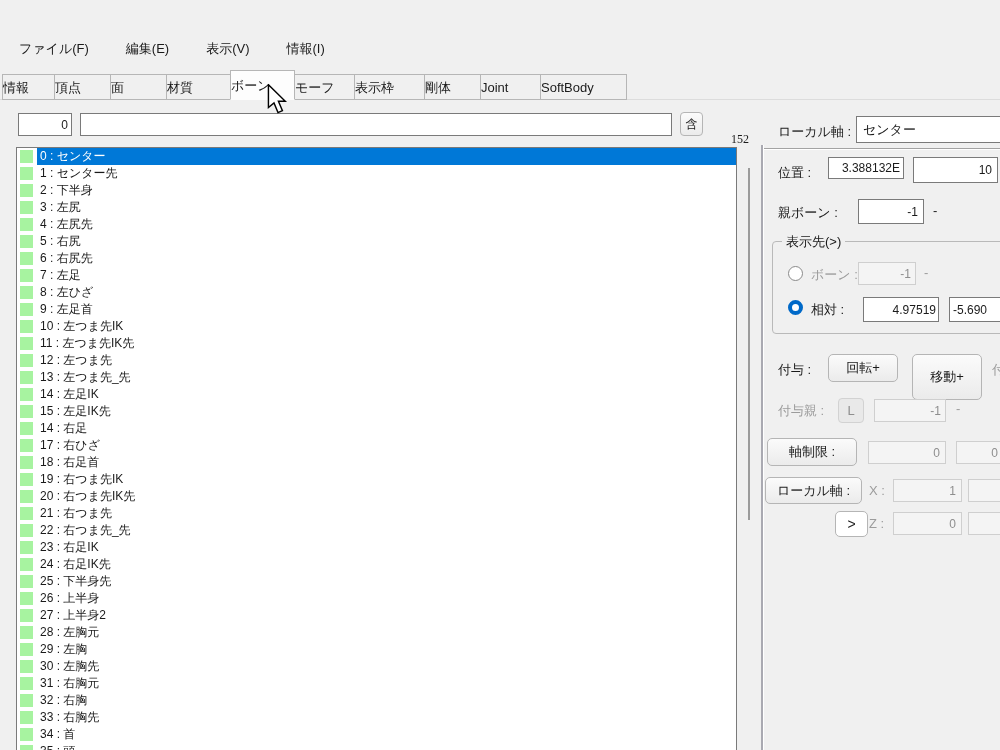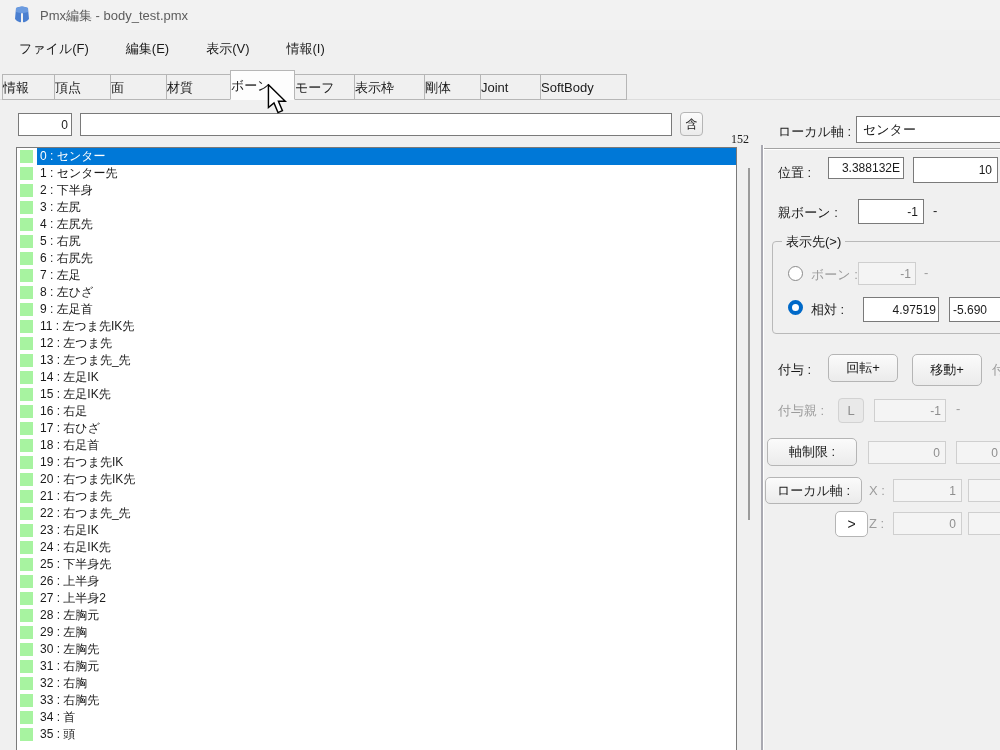--- a/index.html
+++ b/index.html
@@ -84,21 +84,21 @@
   #radio-relative{left:788px;top:300px;border:4.5px solid #0069c8;}
   #radio-bone-label{left:811px;top:266px;}
   #disp-bone-field{left:858px;top:262px;width:58px;height:23px;padding-right:4px;}
   #disp-bone-dash{left:924px;top:265px;color:#9c9c9c;}
   #radio-relative-label{left:811px;top:301px;}
   #rel-x{left:863px;top:297px;width:76px;height:25px;padding-right:2px;}
   #rel-y{left:949px;top:297px;width:70px;height:25px;padding-left:3px;justify-content:flex-start;}
 
   #grant-label{left:778px;top:361px;}
   #rotate-btn{left:828px;top:354px;width:70px;height:28px;}
-  #move-btn{left:912px;top:354px;width:70px;height:32px;}
+  #move-btn{left:912px;top:354px;width:70px;height:46px;}
   #grant-clip{left:992px;top:361px;}
   #grant-parent-label{left:778px;top:402px;}
   #local-toggle-btn{left:838px;top:398px;width:26px;height:25px;border-radius:4px;}
   #grant-parent-field{left:874px;top:399px;width:72px;height:23px;padding-right:4px;}
   #grant-parent-dash{left:956px;top:401px;color:#9c9c9c;}
 
   #axis-limit-btn{left:767px;top:438px;width:90px;height:28px;}
   #axis-f1{left:868px;top:441px;width:78px;height:23px;padding-right:5px;}
   #axis-f2{left:956px;top:441px;width:48px;height:23px;padding-right:5px;}
 
@@ -111,27 +111,20 @@
   #z-field{left:893px;top:512px;width:69px;height:23px;padding-right:5px;}
   #z-field2{left:968px;top:512px;width:40px;height:23px;}
 
   #mouse-cursor{position:absolute;left:266px;top:84px;z-index:9;}
 </style>
 </head>
 <body>
 
 <div id="app">
 
-  <div class="titlebar">
-    <svg class="app-icon" viewBox="0 0 18 18">
-      <path d="M3 2 Q9 -1 15 2 L16 13 Q13 17 10 16 L10 8 Q9 5 8 8 L8 16 Q5 17 2 13 Z" fill="#4a7fd0"></path>
-      <path d="M3 2 Q9 -1 15 2 L15 6 Q9 8 3 6 Z" fill="#6b9be0"></path>
-    </svg>
-    <span class="title-text">Pmx編集 - body_test.pmx</span>
-  </div>
 
   <div class="menubar" id="menubar">
       <div class="menu-item">ファイル(F)</div>
       <div class="menu-item">編集(E)</div>
       <div class="menu-item">表示(V)</div>
       <div class="menu-item">情報(I)</div>
     </div>
 
   <div class="tabline"></div>
   <div class="tabbar" id="tabbar"><div class="tab">情報</div><div class="tab">頂点</div><div class="tab">面</div><div class="tab">材質</div><div class="tab selected">ボーン</div><div class="tab">モーフ</div><div class="tab">表示枠</div><div class="tab">剛体</div><div class="tab">Joint</div><div class="tab">SoftBody</div></div>
@@ -177,41 +170,45 @@
       <div class="bone-row">
         <div class="bone-chip" style="background: rgb(167, 243, 160);"></div>
         <div class="bone-label">8 : 左ひざ</div>
       </div>
       <div class="bone-row">
         <div class="bone-chip" style="background: rgb(167, 243, 160);"></div>
         <div class="bone-label">9 : 左足首</div>
       </div>
       <div class="bone-row">
         <div class="bone-chip" style="background: rgb(167, 243, 160);"></div>
+        <div class="bone-label">10 : 左つま先IK</div>
+      </div>
+      <div class="bone-row">
+        <div class="bone-chip" style="background: rgb(167, 243, 160);"></div>
         <div class="bone-label">11 : 左つま先IK先</div>
       </div>
       <div class="bone-row">
         <div class="bone-chip" style="background: rgb(167, 243, 160);"></div>
         <div class="bone-label">12 : 左つま先</div>
       </div>
       <div class="bone-row">
         <div class="bone-chip" style="background: rgb(167, 243, 160);"></div>
         <div class="bone-label">13 : 左つま先_先</div>
       </div>
       <div class="bone-row">
         <div class="bone-chip" style="background: rgb(167, 243, 160);"></div>
         <div class="bone-label">14 : 左足IK</div>
       </div>
       <div class="bone-row">
         <div class="bone-chip" style="background: rgb(167, 243, 160);"></div>
         <div class="bone-label">15 : 左足IK先</div>
       </div>
       <div class="bone-row">
         <div class="bone-chip" style="background: rgb(167, 243, 160);"></div>
-        <div class="bone-label">16 : 右足</div>
+        <div class="bone-label">14 : 右足</div>
       </div>
       <div class="bone-row">
         <div class="bone-chip" style="background: rgb(167, 243, 160);"></div>
         <div class="bone-label">17 : 右ひざ</div>
       </div>
       <div class="bone-row">
         <div class="bone-chip" style="background: rgb(167, 243, 160);"></div>
         <div class="bone-label">18 : 右足首</div>
       </div>
       <div class="bone-row">

